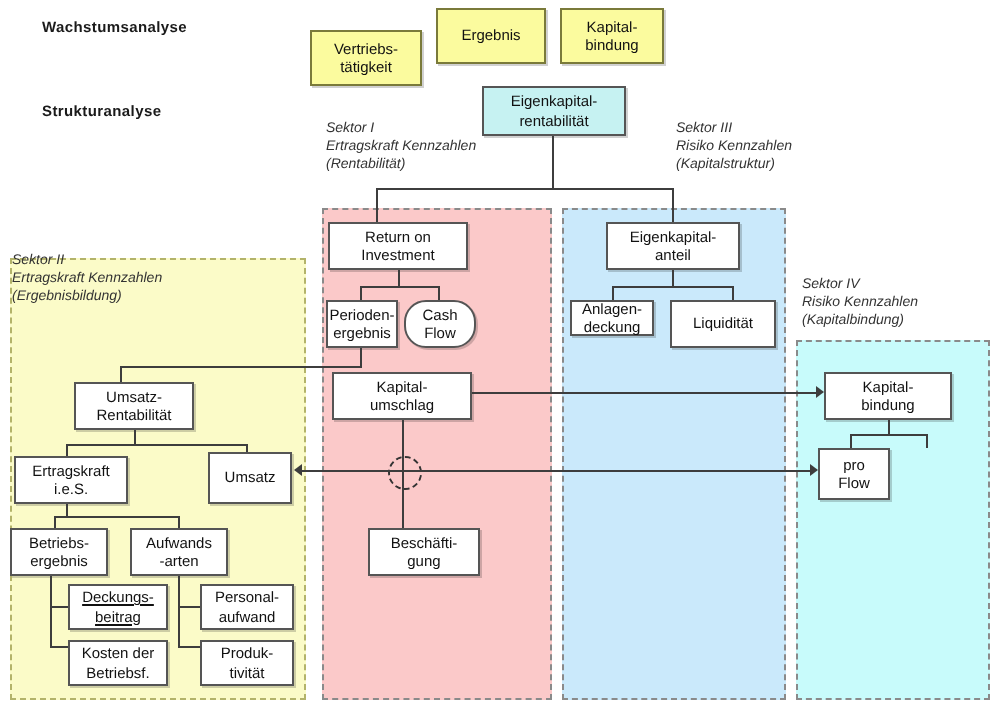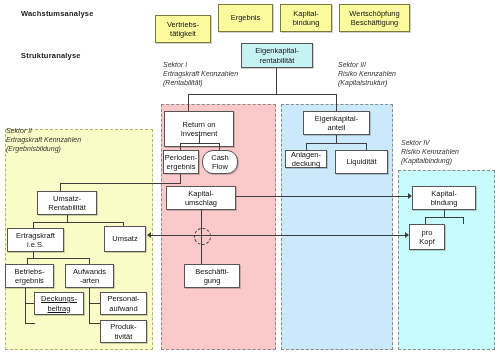--- a/index.html
+++ b/index.html
@@ -56,24 +56,20 @@
       <span style="white-space:pre-line">Vertriebs-
 tätigkeit</span>
     </div>
   <div class="box b-yellow" style="left:218px;top:4px;width:55px;height:28px;">
       <span style="white-space:pre-line">Ergebnis</span>
     </div>
   <div class="box b-yellow" style="left:280px;top:4px;width:52px;height:28px;">
       <span style="white-space:pre-line">Kapital-
 bindung</span>
     </div>
-  <div class="box b-yellow" style="left:339px;top:4px;width:71px;height:28px;">
-      <span style="white-space:pre-line">Wertschöpfung
-Beschäftigung</span>
-    </div>
 
   <div class="box b-cyanfill" style="left:241px;top:43px;width:72px;height:25px;">
       <span style="white-space:pre-line">Eigenkapital-
 rentabilität</span>
     </div>
 
   <div class="sektor" style="left:163px;top:60px;">
     <div>Sektor I</div>
     <div>Ertragskraft Kennzahlen</div>
     <div>(Rentabilität)</div>
@@ -92,21 +88,21 @@
     <div>Sektor IV</div>
     <div>Risiko Kennzahlen</div>
     <div>(Kapitalbindung)</div>
   </div>
 
   <div class="ln v" style="left:276px;top:68px;height:26px;"></div>
   <div class="ln h" style="left:188px;top:94px;width:148px;"></div>
   <div class="ln v" style="left:188px;top:94px;height:18px;"></div>
   <div class="ln v" style="left:336px;top:94px;height:18px;"></div>
 
-  <div class="box b-white" style="left:164px;top:111px;width:70px;height:36px;">
+  <div class="box b-white" style="left:164px;top:111px;width:70px;height:24px;">
       <span style="white-space:pre-line">Return on
 Investment</span>
     </div>
 
   <div class="ln v" style="left:199px;top:135px;height:8px;"></div>
   <div class="ln h" style="left:180px;top:143px;width:39px;"></div>
   <div class="ln v" style="left:180px;top:143px;height:7px;"></div>
   <div class="ln v" style="left:219px;top:143px;height:7px;"></div>
 
   <div class="box b-white" style="left:163px;top:150px;width:36px;height:24px;">
@@ -176,20 +172,24 @@
   <div class="ln h" style="left:89px;top:323px;width:12px;"></div>
 
   <div class="box b-white" style="left:34px;top:292px;width:50px;height:23px;text-decoration:underline;">
       <span style="white-space:pre-line">Deckungs-
 beitrag</span>
     </div>
   <div class="box b-white" style="left:100px;top:292px;width:47px;height:23px;">
       <span style="white-space:pre-line">Personal-
 aufwand</span>
     </div>
+  <div class="box b-white" style="left:34px;top:320px;width:50px;height:23px;">
+      <span style="white-space:pre-line">Kosten der
+Betriebsf.</span>
+    </div>
   <div class="box b-white" style="left:100px;top:320px;width:47px;height:23px;">
       <span style="white-space:pre-line">Produk-
 tivität</span>
     </div>
 
   <div class="box b-white" style="left:303px;top:111px;width:67px;height:24px;">
       <span style="white-space:pre-line">Eigenkapital-
 anteil</span>
     </div>
 
@@ -211,21 +211,21 @@
 bindung</span>
     </div>
 
   <div class="ln v" style="left:444px;top:210px;height:7px;"></div>
   <div class="ln h" style="left:425px;top:217px;width:38px;"></div>
   <div class="ln v" style="left:425px;top:217px;height:7px;"></div>
   <div class="ln v" style="left:463px;top:217px;height:7px;"></div>
 
   <div class="box b-white" style="left:409px;top:224px;width:36px;height:26px;">
       <span style="white-space:pre-line">pro
-Kopf</span>
+Flow</span>
     </div>
 
   <div class="ln h" style="left:236px;top:196px;width:174px;"></div>
   <div class="arrow arr-right" style="left:408px;top:193px;"></div>
 
   <div class="ln h" style="left:150px;top:235px;width:257px;"></div>
   <div class="arrow arr-left" style="left:147px;top:232px;"></div>
   <div class="arrow arr-right" style="left:405px;top:232px;"></div>
 
 </div>

